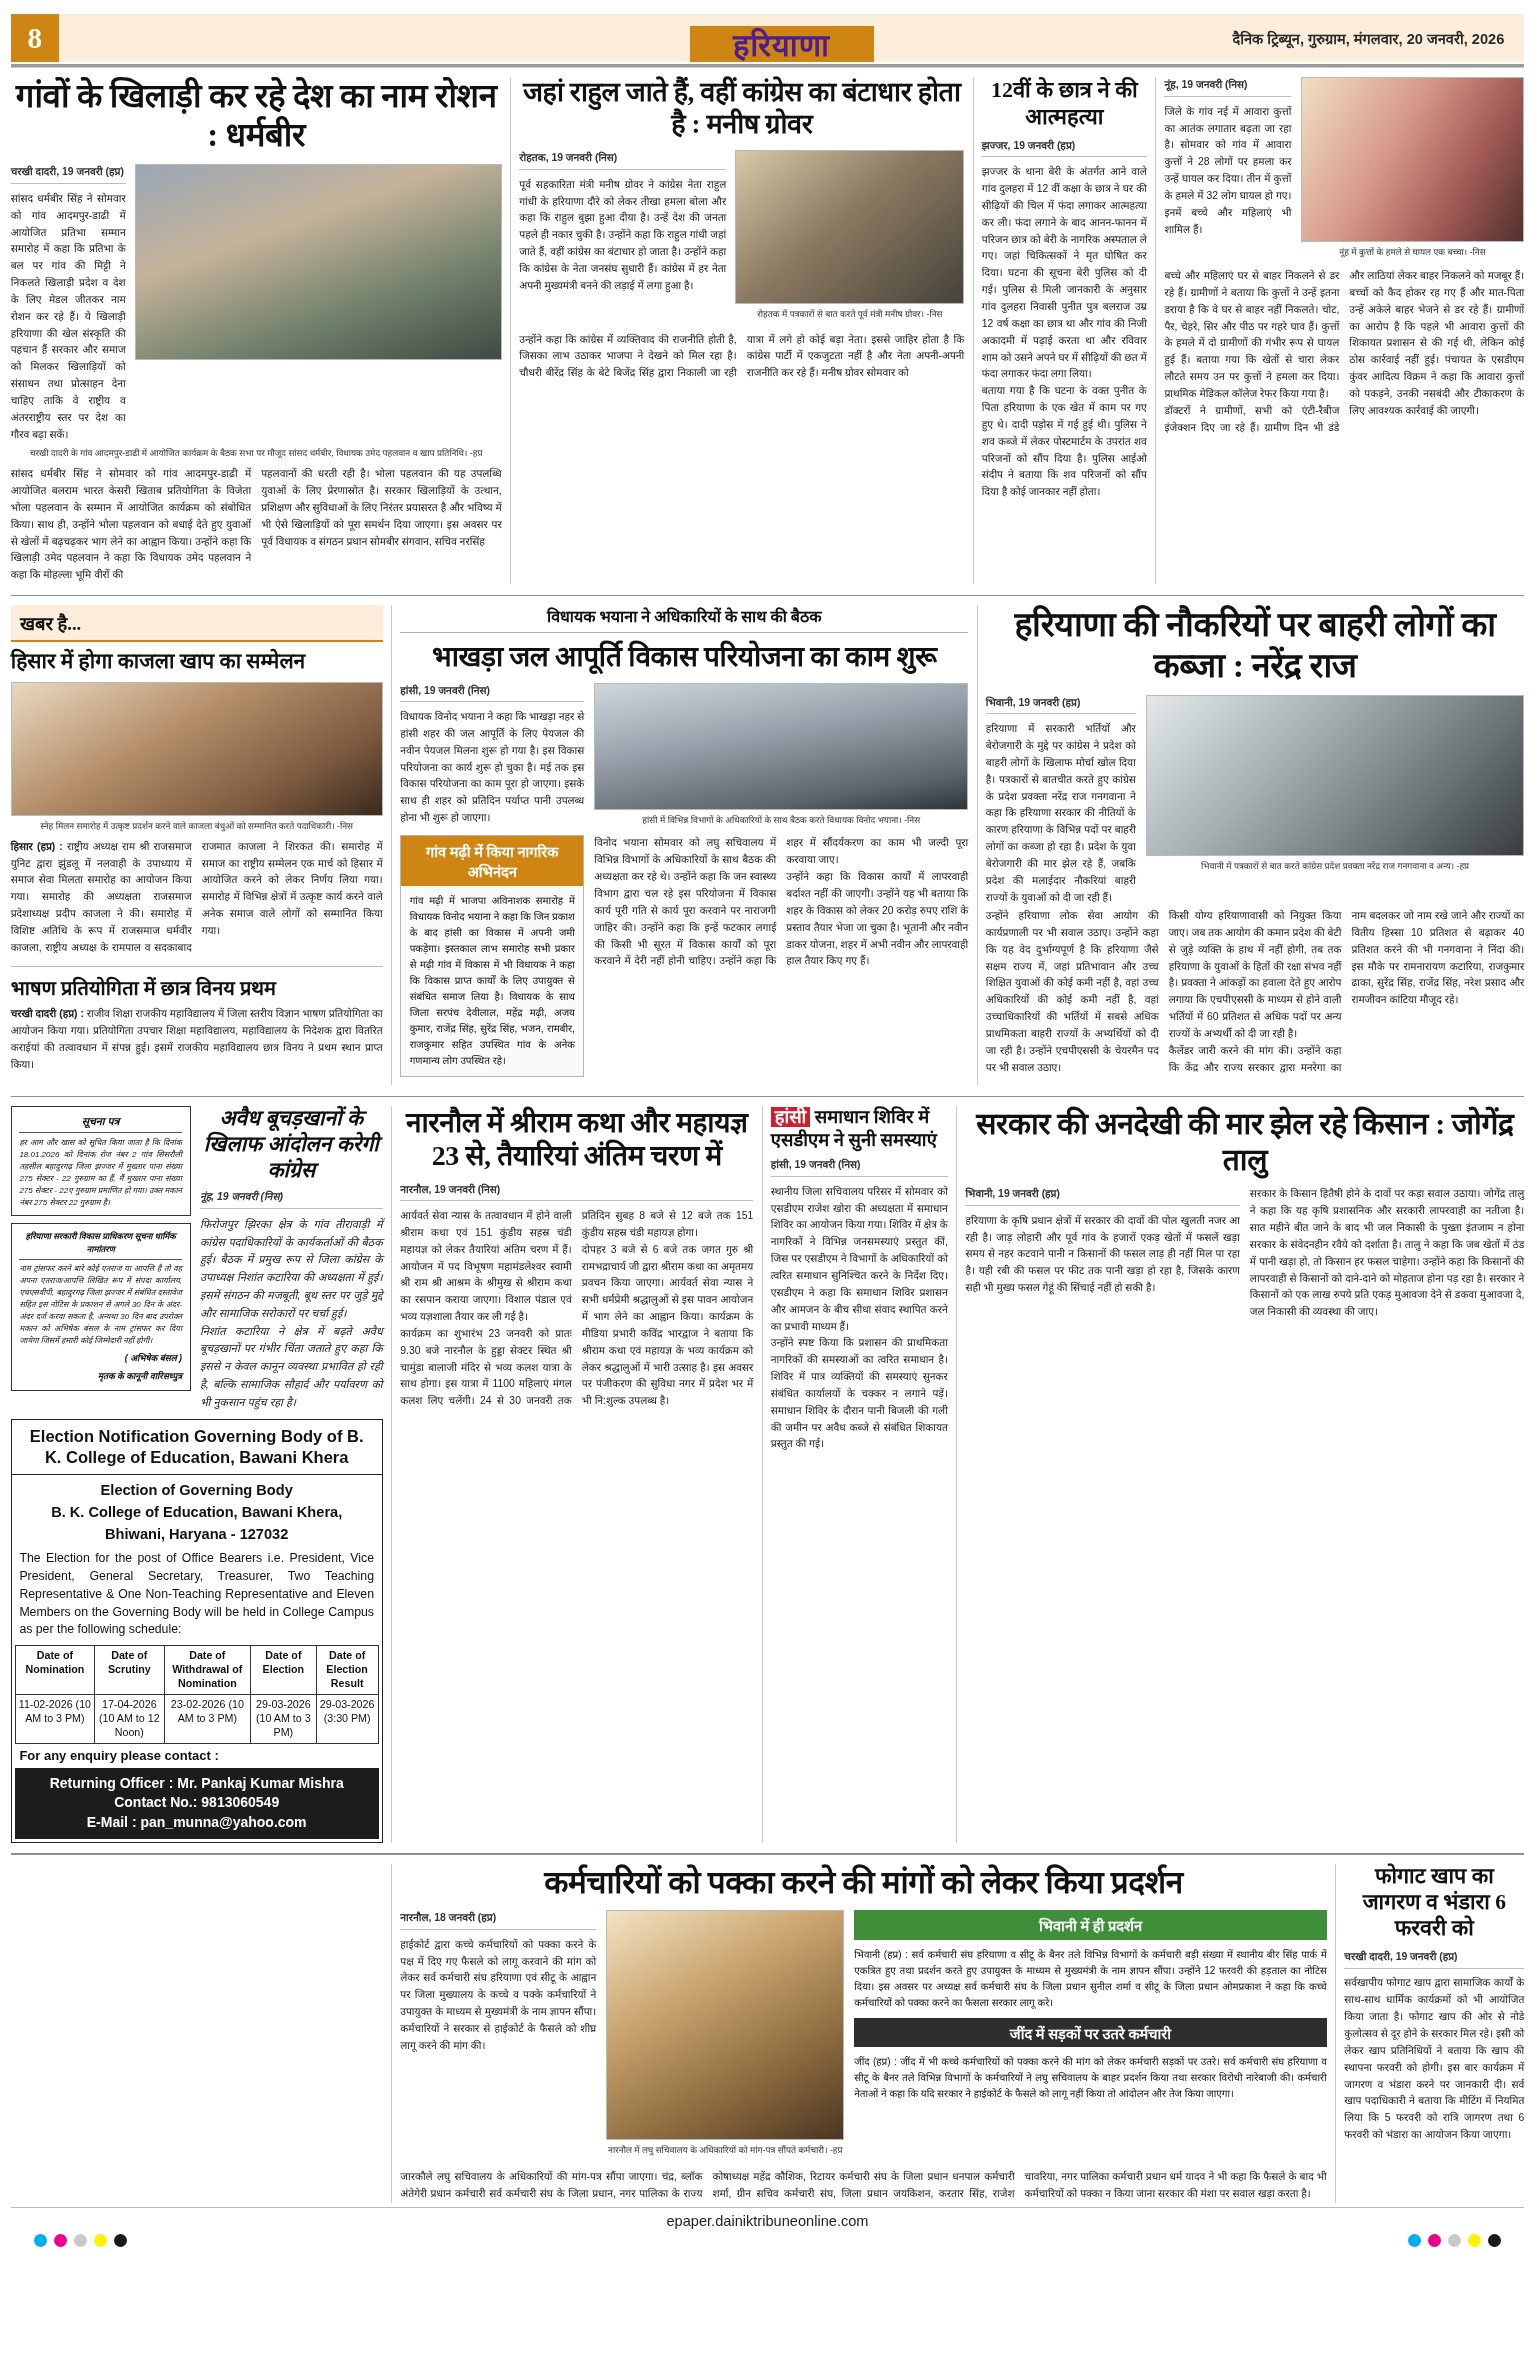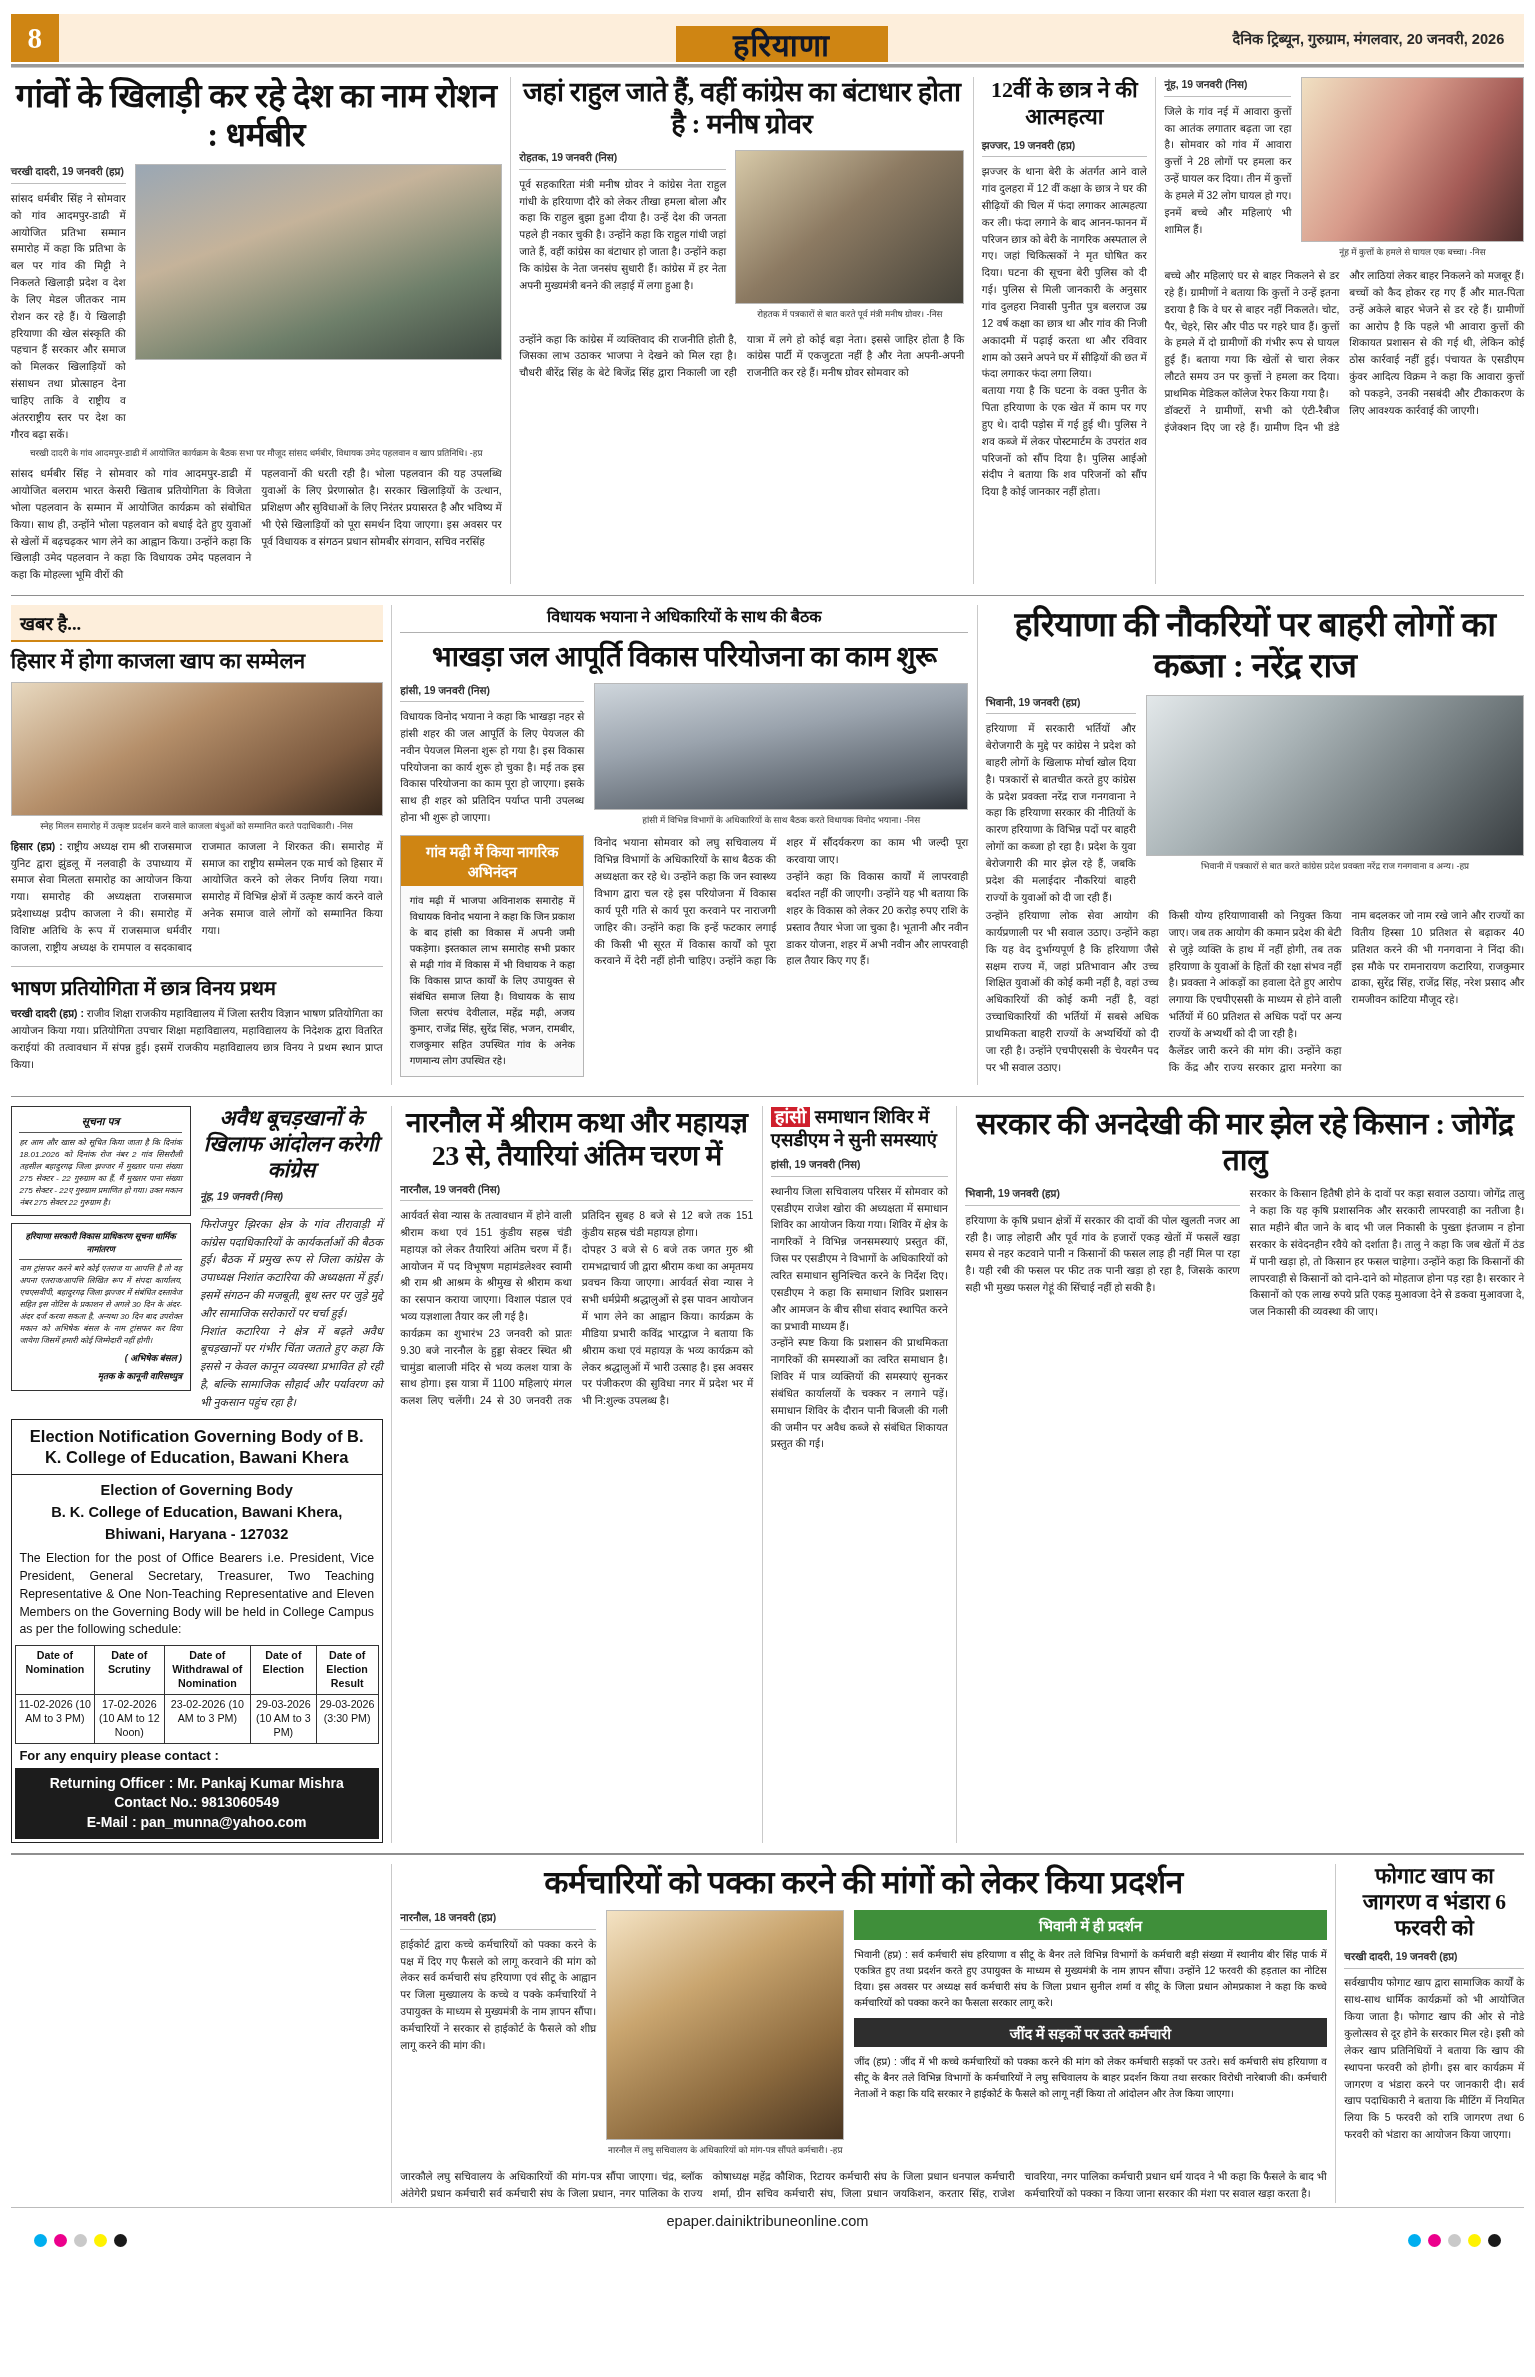--- a/index.html
+++ b/index.html
@@ -22,21 +22,21 @@
     display:flex;
     align-items:stretch;
   }
   .page-num {
     width:48px; background:#cf8513; color:#fff;
     display:flex; align-items:center; justify-content:center;
     font-size:29px; font-weight:bold; font-family:"Liberation Serif", serif;
   }
   .mast-spacer { flex:1; }
   .mast-logo {
-    width:212px; background:#cf8513; color:#0f172a;
+    width:184px; background:#cf8513; color:#4c1d95;
     display:flex; align-items:center; justify-content:center;
     font-size:31px; font-weight:bold; letter-spacing:0.8px;margin-top:12px;
   }
   .mast-right {
     flex:1; display:flex; align-items:center; justify-content:flex-end;
     padding-right:20px; font-size:14.6px; color:#2a2a2a; font-weight:bold;
   }
   .rule-thick { height:2.3px; background:#9a9a9a; margin:2.3px 0 0.8px; }
   .rule-thin  { height:0.8px; background:#c8c8c8; margin-bottom:9.2px; }
 
@@ -353,21 +353,21 @@
                 <th>Date of Nomination</th>
                 <th>Date of Scrutiny</th>
                 <th>Date of Withdrawal of Nomination</th>
                 <th>Date of Election</th>
                 <th>Date of Election Result</th>
               </tr>
             </thead>
             <tbody>
               <tr>
                 <td>11-02-2026 (10 AM to 3 PM)</td>
-                <td>17-02-2026 (10 AM to 12 Noon)</td>
+                <td>17-04-2026 (10 AM to 12 Noon)</td>
                 <td>23-02-2026 (10 AM to 3 PM)</td>
                 <td>29-03-2026 (10 AM to 3 PM)</td>
                 <td>29-03-2026 (3:30 PM)</td>
               </tr>
             </tbody>
           </table>
         </div>
         <div class="ad-contact">For any enquiry please contact :</div>
         <div class="ad-black">
           <div>Returning Officer : Mr. Pankaj Kumar Mishra</div>

